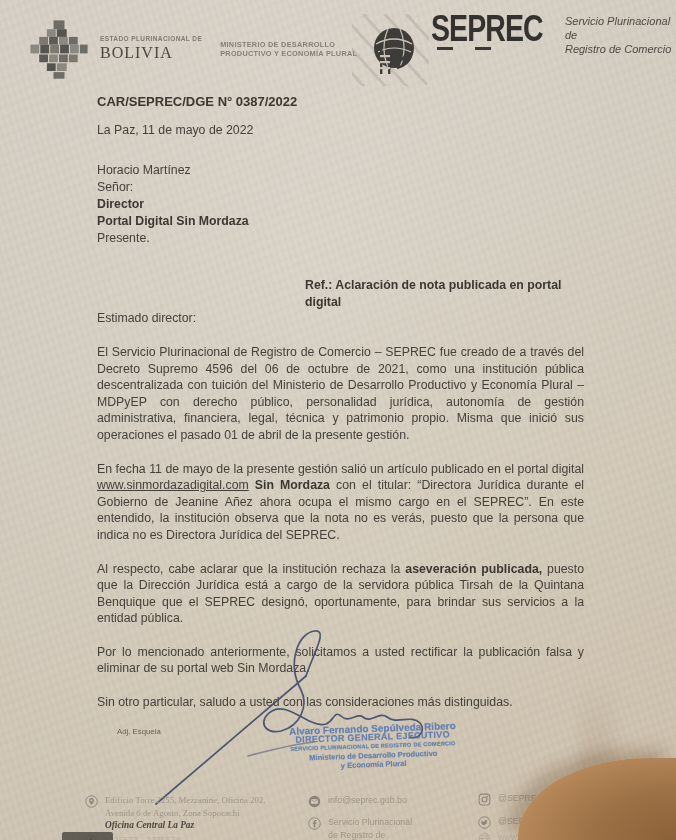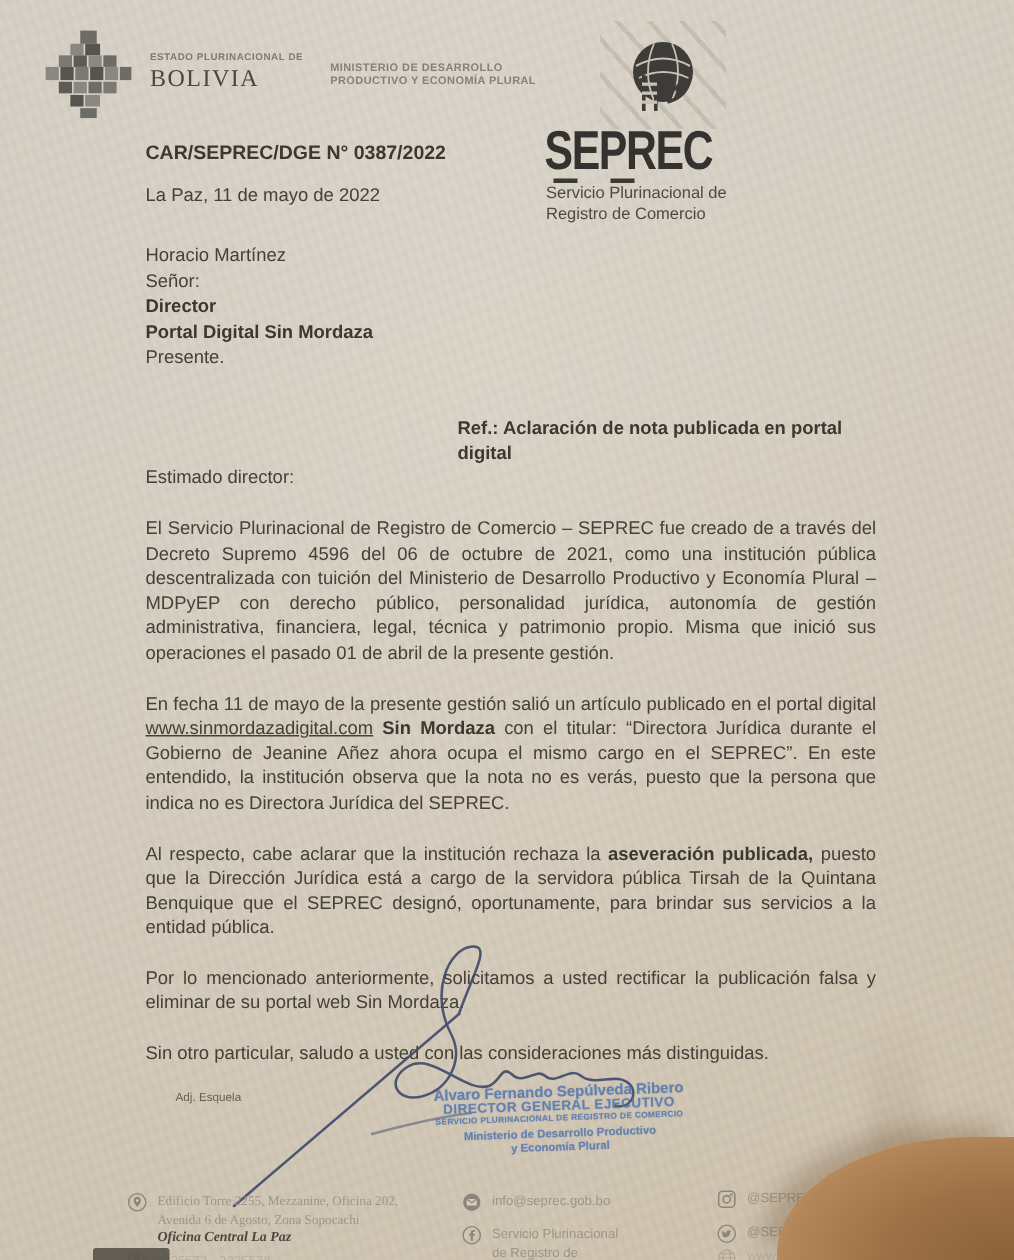--- a/index.html
+++ b/index.html
@@ -23,32 +23,32 @@
   
   .hdr{position:absolute;top:12px;left:0;width:100%;height:80px;}
   .gov{position:absolute;left:26px;top:4px;display:flex;align-items:center;}
   .chakana{width:66px;height:66px;}
   .gov-words{margin-left:8px;}
   .gov-small{font-size:6.5px;letter-spacing:.4px;color:#7e7a71;font-weight:bold;}
   .gov-name{font-family:"Liberation Serif","DejaVu Serif",serif;font-weight:normal;
     font-size:16px;letter-spacing:1px;color:#4b473f;line-height:22px;}
   .ministry{margin-left:10px;padding-left:8px;font-size:7.3px;line-height:9.5px;
     color:#858076;font-weight:bold;letter-spacing:.3px;align-self:center;}
-  .seprec{position:absolute;left:352px;top:2px;display:flex;align-items:flex-end;flex-direction:column;}
+  .seprec{position:absolute;left:352px;top:2px;display:flex;align-items:flex-start;}
   .seprec-logo{position:relative;width:84px;height:72px;}
   .hatch{position:absolute;inset:0;
     background:repeating-linear-gradient(48deg,rgba(140,133,122,0) 0 7px,rgba(140,133,122,.45) 7px 10px,rgba(140,133,122,0) 10px 16px);
     opacity:.55;border-radius:6px;}
   .globe{position:absolute;left:14px;top:8px;}
   .seprec-word{margin-left:2px;}
   .seprec-name{font-size:31px;font-weight:bold;color:#33322f;letter-spacing:-1px;
     transform:scale(.92,1.18);transform-origin:left center;line-height:30px;}
   .seprec-dashes{display:flex;gap:22px;margin:3px 0 0 6px;}
   .seprec-dashes i{display:block;width:16px;height:3px;background:#3a3936;}
-  .seprec-tag{margin-left:12px;font-size:11px;line-height:14px;color:#4e4a43;}
+  .seprec-tag{margin-left:12px;font-size:11px;line-height:14px;color:#4e4a43;font-style:italic;}
   
   .body{position:absolute;left:97px;top:94px;width:487px;font-size:12.3px;line-height:16.6px;}
   .refnum{font-weight:bold;font-size:13px;color:#3c3831;}
   .date{margin-top:11px;}
   .addr{margin-top:24px;}
   .addr div{line-height:17px;}
   .b{font-weight:bold;color:#3c3831;}
   .subject{margin-top:30px;padding-left:208px;font-weight:bold;color:#3c3831;}
   .greet{}
   p.par{margin:17px 0 0 0;text-align:justify;}

